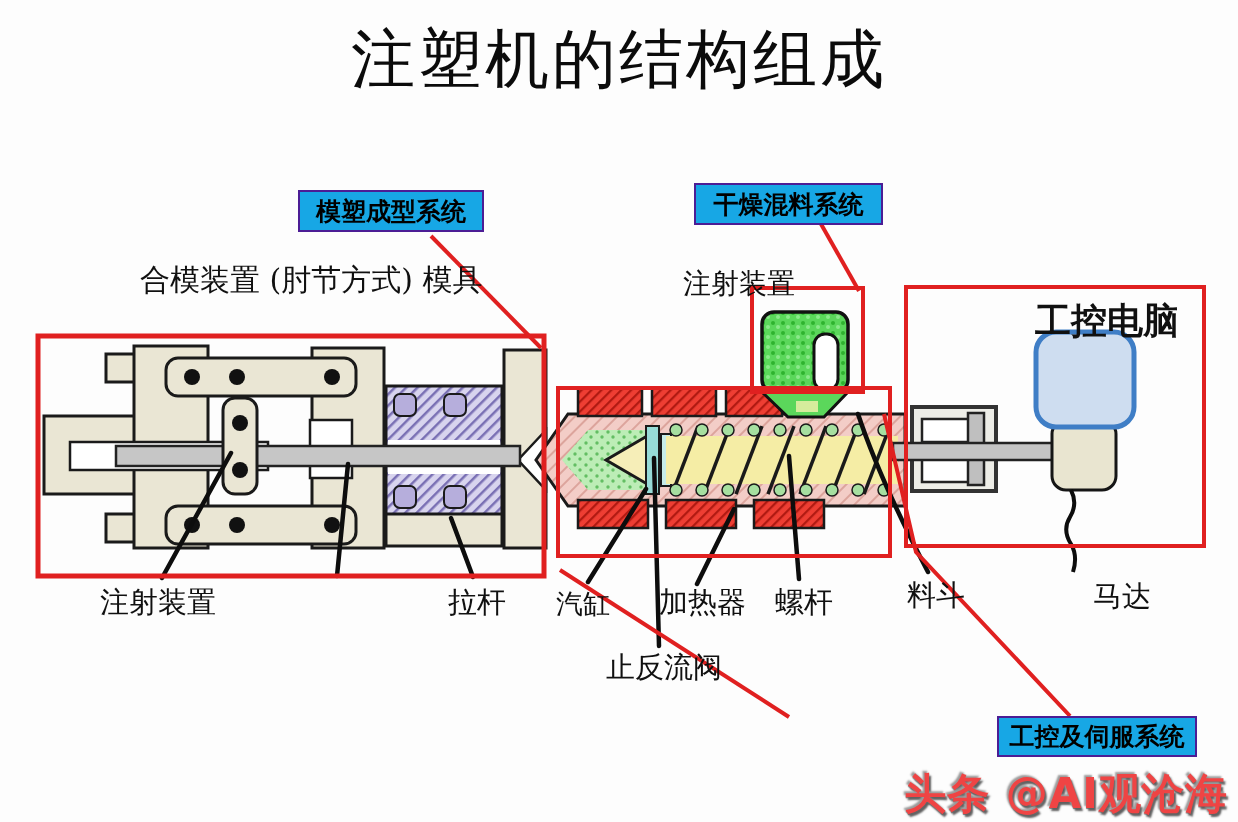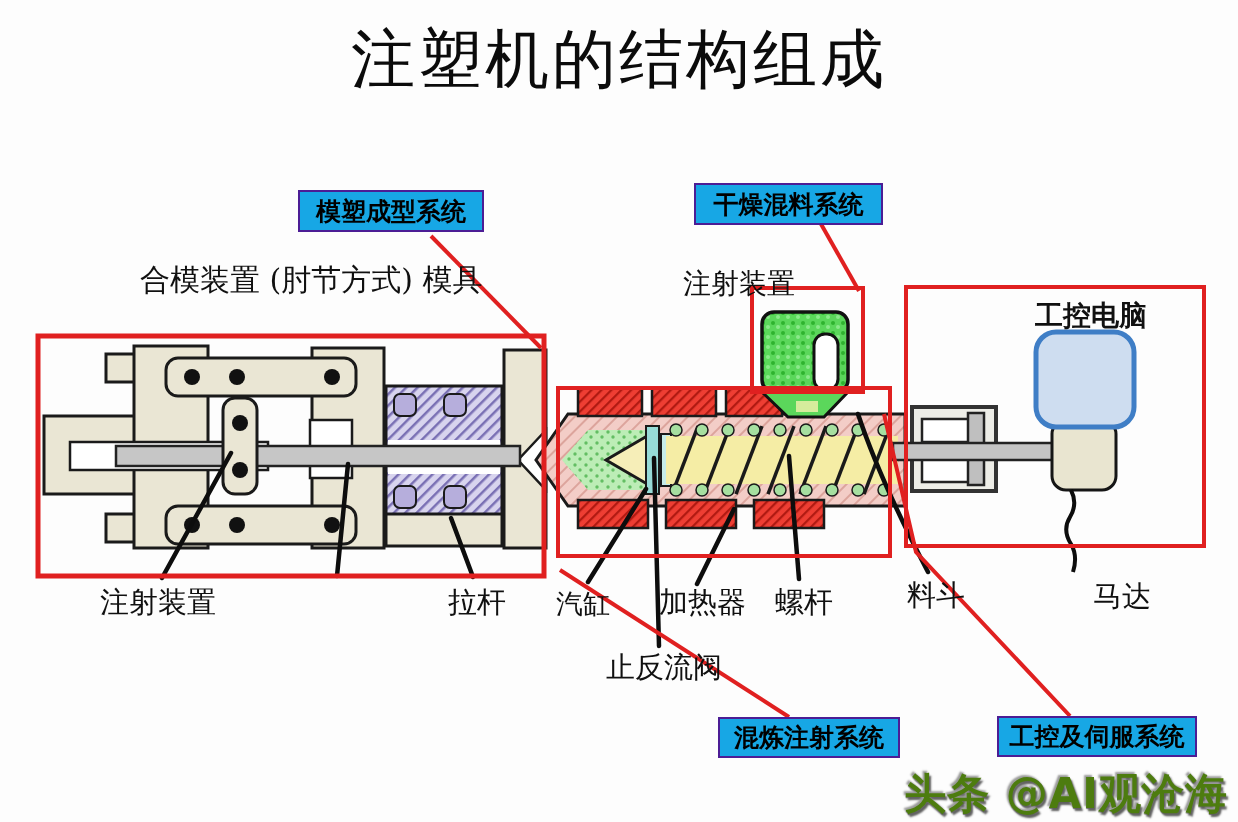--- a/index.html
+++ b/index.html
@@ -8,23 +8,23 @@
   .stage svg{position:absolute;left:0;top:0;}
   .title{position:absolute;left:0;right:0;top:16px;margin:0;text-align:center;
          font-size:64px;font-weight:500;letter-spacing:3px;color:#0b0b0b;
          font-family:"DejaVu Serif",serif;}
   .sys{position:absolute;background:#17a7e5;border:2px solid #4c1d95;color:#000;
        display:flex;align-items:center;justify-content:center;
        font-family:Liberation Mono, monospace;font-weight:bold;font-size:25px;
        white-space:nowrap;box-sizing:border-box;}
   .lbl{position:absolute;color:#101010;font-size:29px;white-space:nowrap;
        font-family:"DejaVu Serif",serif;}
-  .lbl-bold{font-family:"DejaVu Sans",sans-serif;font-weight:bold;font-size:28px;}
+  .lbl-bold{font-family:"DejaVu Sans",sans-serif;font-weight:bold;font-size:36px;}
   .watermark{position:absolute;right:10px;top:766px;font-size:42px;font-weight:bold;
-       font-family:"DejaVu Sans",sans-serif;color:#4d7c0f;letter-spacing:1px;
+       font-family:"DejaVu Sans",sans-serif;color:#ef4444;letter-spacing:1px;
        text-shadow:-2px -2px 2px #9a9a9a, 2px 3px 2px #5f5f5f, 0 1px 1px #777;}
 </style>
 </head>
 <body>
 
 <div class="stage">
 
   <svg width="1238" height="822" viewBox="0 0 1238 822">
     <defs>
       <pattern id="pPurple" width="8" height="8" patternUnits="userSpaceOnUse" patternTransform="rotate(45)">
@@ -178,21 +178,20 @@
       <line x1="821" y1="224" x2="859" y2="291" stroke-width="4"></line>
       <line x1="560" y1="570" x2="789" y2="717" stroke-width="4"></line>
       <polyline points="884,414 916,552 1070,716" stroke-width="4"></polyline>
     </g>
   </svg>
 
   <h1 class="title">注塑机的结构组成</h1>
 
   <div class="sys" style="left:298px;top:190px;width:186px;height:42px;">模塑成型系统</div>
   <div class="sys" style="left:694px;top:183px;width:189px;height:42px;">干燥混料系统</div>
-  <div class="sys" style="left:718px;top:717px;width:182px;height:41px;">混炼注射系统</div>
   <div class="sys" style="left:997px;top:716px;width:200px;height:41px;">工控及伺服系统</div>
 
   <div class="lbl" style="left:140px;top:260px;font-size:30px;">合模装置 (肘节方式) 模具</div>
   <div class="lbl" style="left:683px;top:265px;font-size:28px;">注射装置</div>
   <div class="lbl lbl-bold" style="left:1035px;top:297px;">工控电脑</div>
 
   <div class="lbl" style="left:100px;top:583px;">注射装置</div>
   <div class="lbl" style="left:448px;top:583px;">拉杆</div>
   <div class="lbl" style="left:556px;top:586px;font-size:27px;">汽缸</div>
   <div class="lbl" style="left:659px;top:583px;">加热器</div>

